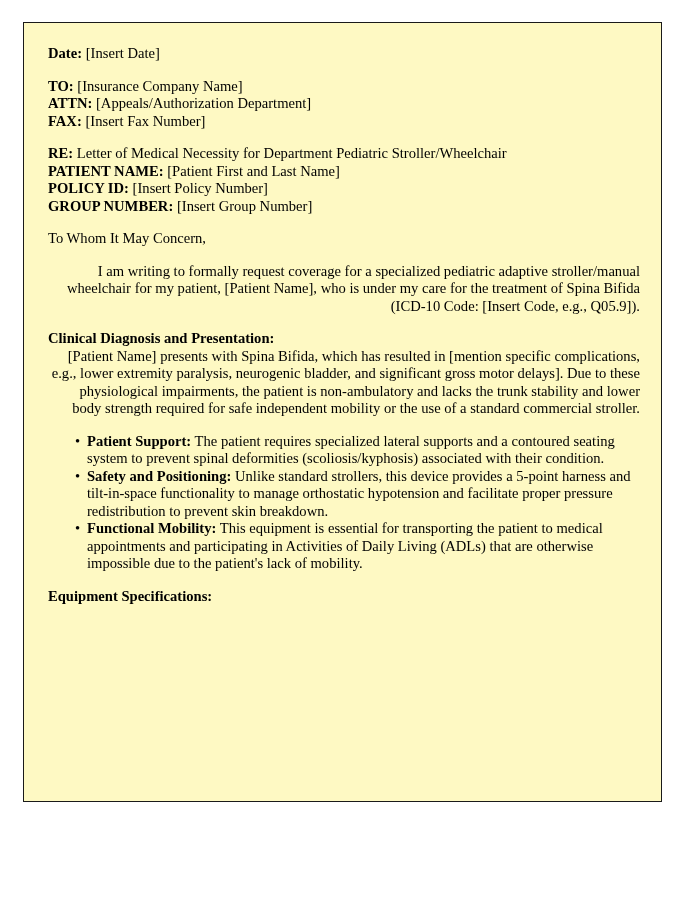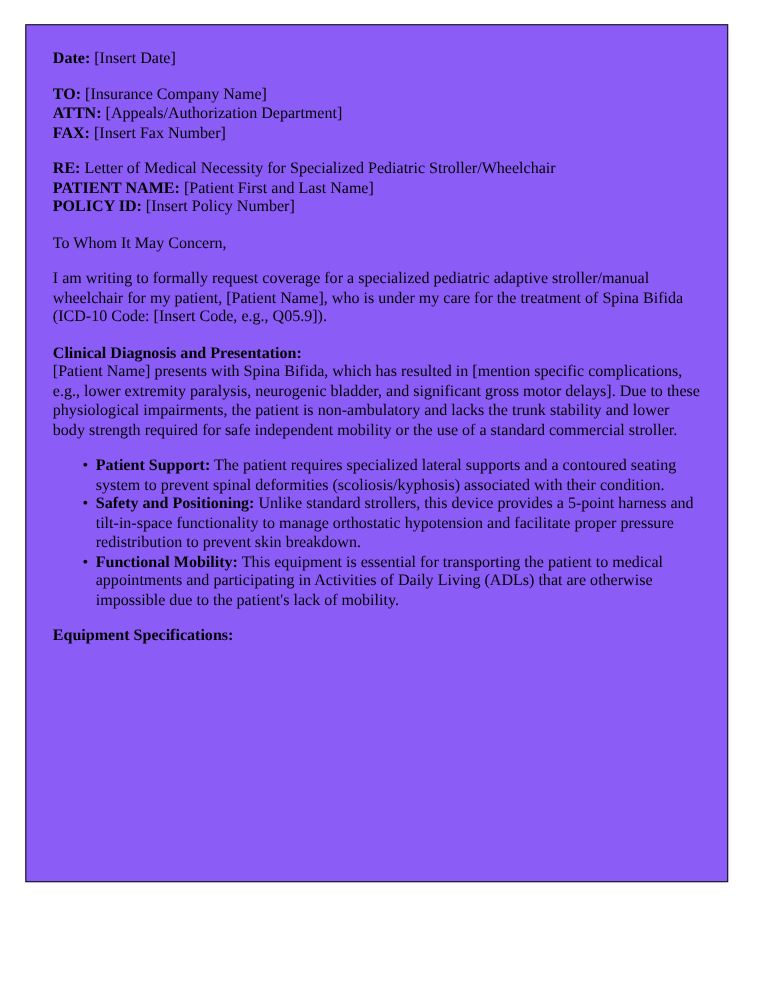--- a/index.html
+++ b/index.html
@@ -16,21 +16,21 @@
   }
   .page-frame {
     position: absolute;
     left: 23px;
     top: 22px;
     width: 639px;
     height: 780px;
     border: 1.5px solid #1a1a1a;
     box-sizing: border-box;
     overflow: hidden;
-    background: #8b5cf6;
+    background: #fef9c3;
   }
   .page-body {
     position: absolute;
     left: 24px;
     top: 22px;
     width: 592px;
     font-size: 14.6px;
     line-height: 17.5px;
   }
   .blk {
@@ -63,42 +63,44 @@
   }
   ul.reasons > li .bullet {
     position: absolute;
     left: 27px;
     top: 0;
     font-size: 14.6px;
     line-height: 17.5px;
   }
   .para {
     display: block;
+    text-align: right;
   }
 </style>
 </head>
 <body>
 
 <div class="page-frame">
   <div class="page-body">
 
     <div class="blk">
       <span class="line"><b class="b">Date:</b> <span>[Insert Date]</span></span>
     </div>
 
     <div class="blk">
       <span class="line"><b class="b">TO:</b> <span>[Insurance Company Name]</span></span>
       <span class="line"><b class="b">ATTN:</b> <span>[Appeals/Authorization Department]</span></span>
       <span class="line"><b class="b">FAX:</b> <span>[Insert Fax Number]</span></span>
     </div>
 
     <div class="blk">
-      <span class="line"><b class="b">RE:</b> <span>Letter of Medical Necessity for Specialized Pediatric Stroller/Wheelchair</span></span>
+      <span class="line"><b class="b">RE:</b> <span>Letter of Medical Necessity for Department Pediatric Stroller/Wheelchair</span></span>
       <span class="line"><b class="b">PATIENT NAME:</b> <span>[Patient First and Last Name]</span></span>
       <span class="line"><b class="b">POLICY ID:</b> <span>[Insert Policy Number]</span></span>
+      <span class="line"><b class="b">GROUP NUMBER:</b> <span>[Insert Group Number]</span></span>
     </div>
 
     <div class="blk">
       <span class="line">To Whom It May Concern,</span>
     </div>
 
     <div class="blk">
       <span class="para">I am writing to formally request coverage for a specialized pediatric adaptive stroller/manual wheelchair for my patient, [Patient Name], who is under my care for the treatment of Spina Bifida (ICD-10 Code: [Insert Code, e.g., Q05.9]).</span>
     </div>
 

